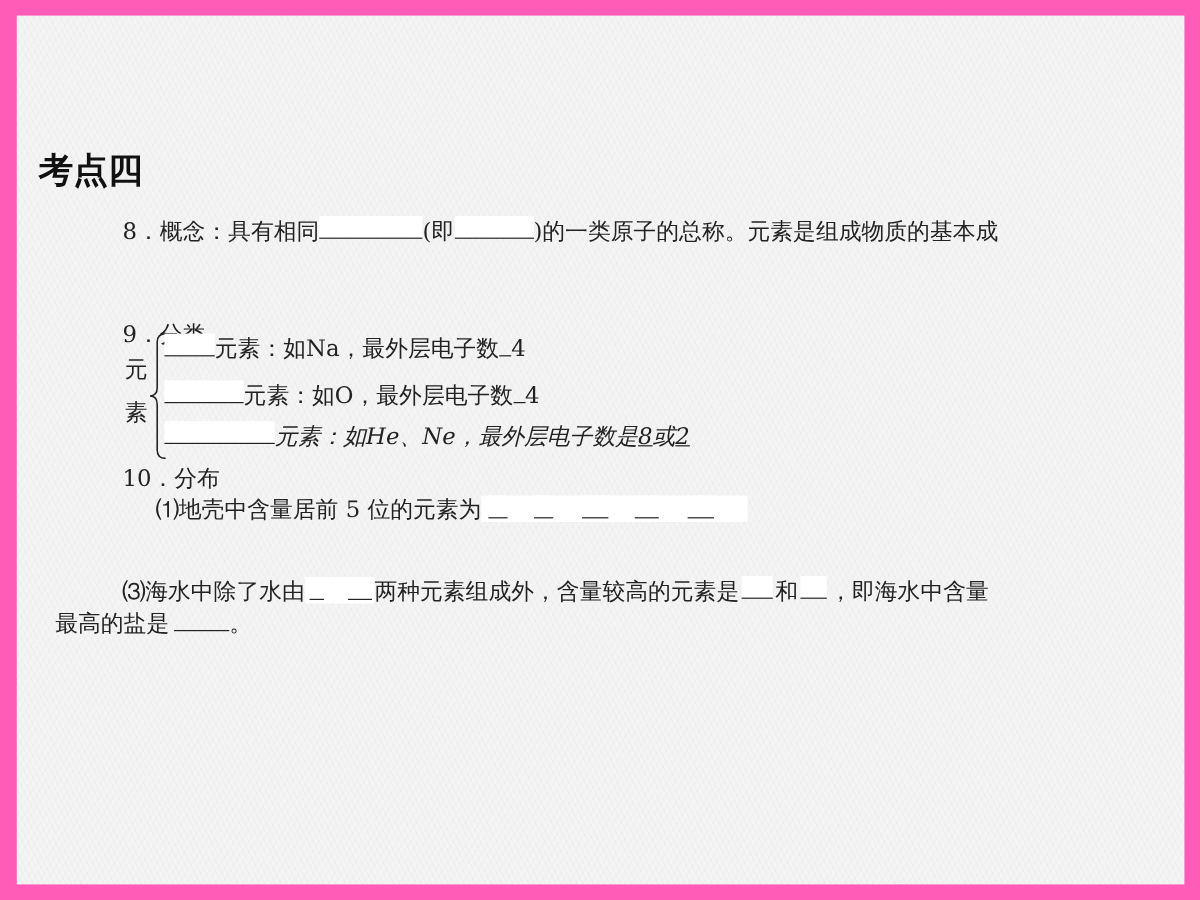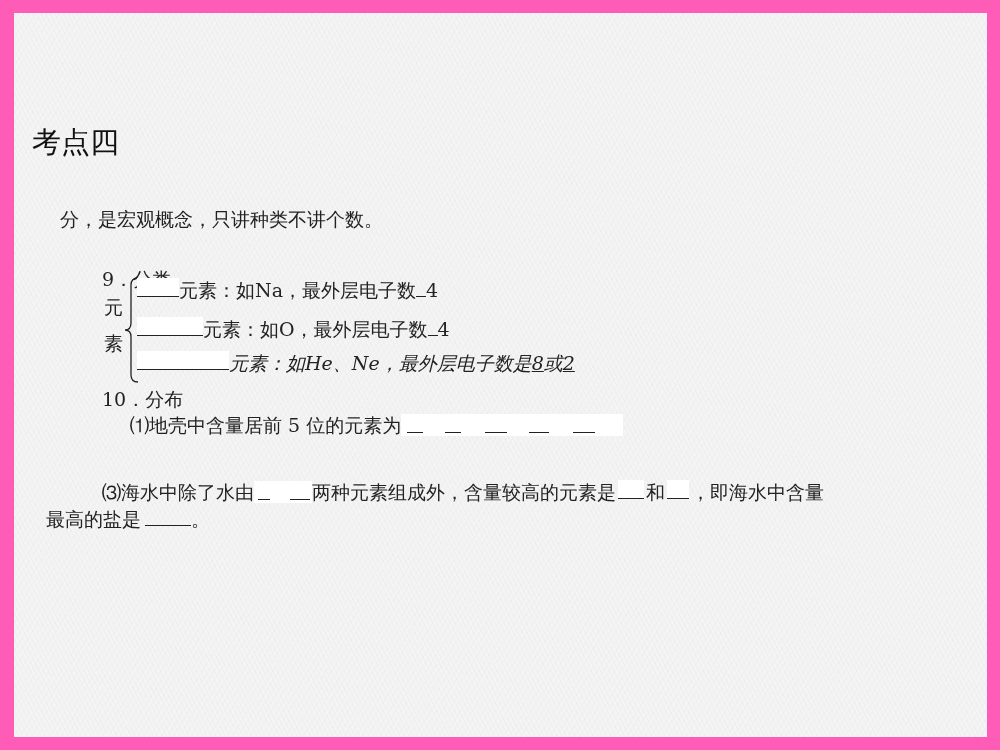--- a/index.html
+++ b/index.html
@@ -17,21 +17,21 @@
     width: 973px; height: 724px;
     background-color: #f4f4f4;
     background-image:
       repeating-linear-gradient(63deg, rgba(0,0,0,0.018) 0 1px, transparent 1px 4px),
       repeating-linear-gradient(-58deg, rgba(0,0,0,0.015) 0 1px, transparent 1px 5px);
   }
   .abs { position: absolute; white-space: nowrap; }
   .title-left {
     left: 18px; top: 110px;
     font-family: "DejaVu Sans", "Liberation Sans", sans-serif;
-    font-weight: normal; font-size: 29px; color: #111;
+    font-weight: bold; font-size: 29px; color: #111;
   }
   .title-right {
     left: 465px; top: 110px;
     font-family: "DejaVu Sans", "Liberation Sans", sans-serif;
     font-weight: bold; font-size: 29px; color: #111;
     letter-spacing: 36px;
   }
   .line { font-size: 19px; line-height: 24px; }
   .blank {
     display: inline-block;
@@ -48,21 +48,23 @@
   .brace-svg { position: absolute; left: 20px; top: 2px; }
   .ul { text-decoration: underline; }
 </style>
 </head>
 <body>
 
 <div class="slide">
 
   <div class="abs title-left">考点四</div>
 
-  <div class="abs line" style="left:46px; top:194px;">分，是宏观概念，只讲种类不讲个数。</div>
+  <div class="abs line" style="left:88px; top:167px;">
+    <span>8．概念：具有相同</span><span class="blank" style="width:86px;"></span><span>(即</span><span class="blank" style="width:66px;"></span><span>)的一类原子的总称。元素是组成物质的基本成</span>
+  </div>
 
   <div class="abs line" style="left:88px; top:230px;margin-top:24px;">9．分类</div>
 
   <div class="abs brace-wrap">
     <span class="brace-label" style="top:20px;">元</span>
     <span class="brace-label" style="top:56px;">素</span>
     <svg class="brace-svg" width="16" height="106" viewBox="0 0 16 106">
       <path d="M14 1 Q7 1 7 8 L7 46 Q7 53 1 53 Q7 53 7 60 L7 98 Q7 105 14 105" fill="none" stroke="#222" stroke-width="1.3"></path>
     </svg>
   </div>

